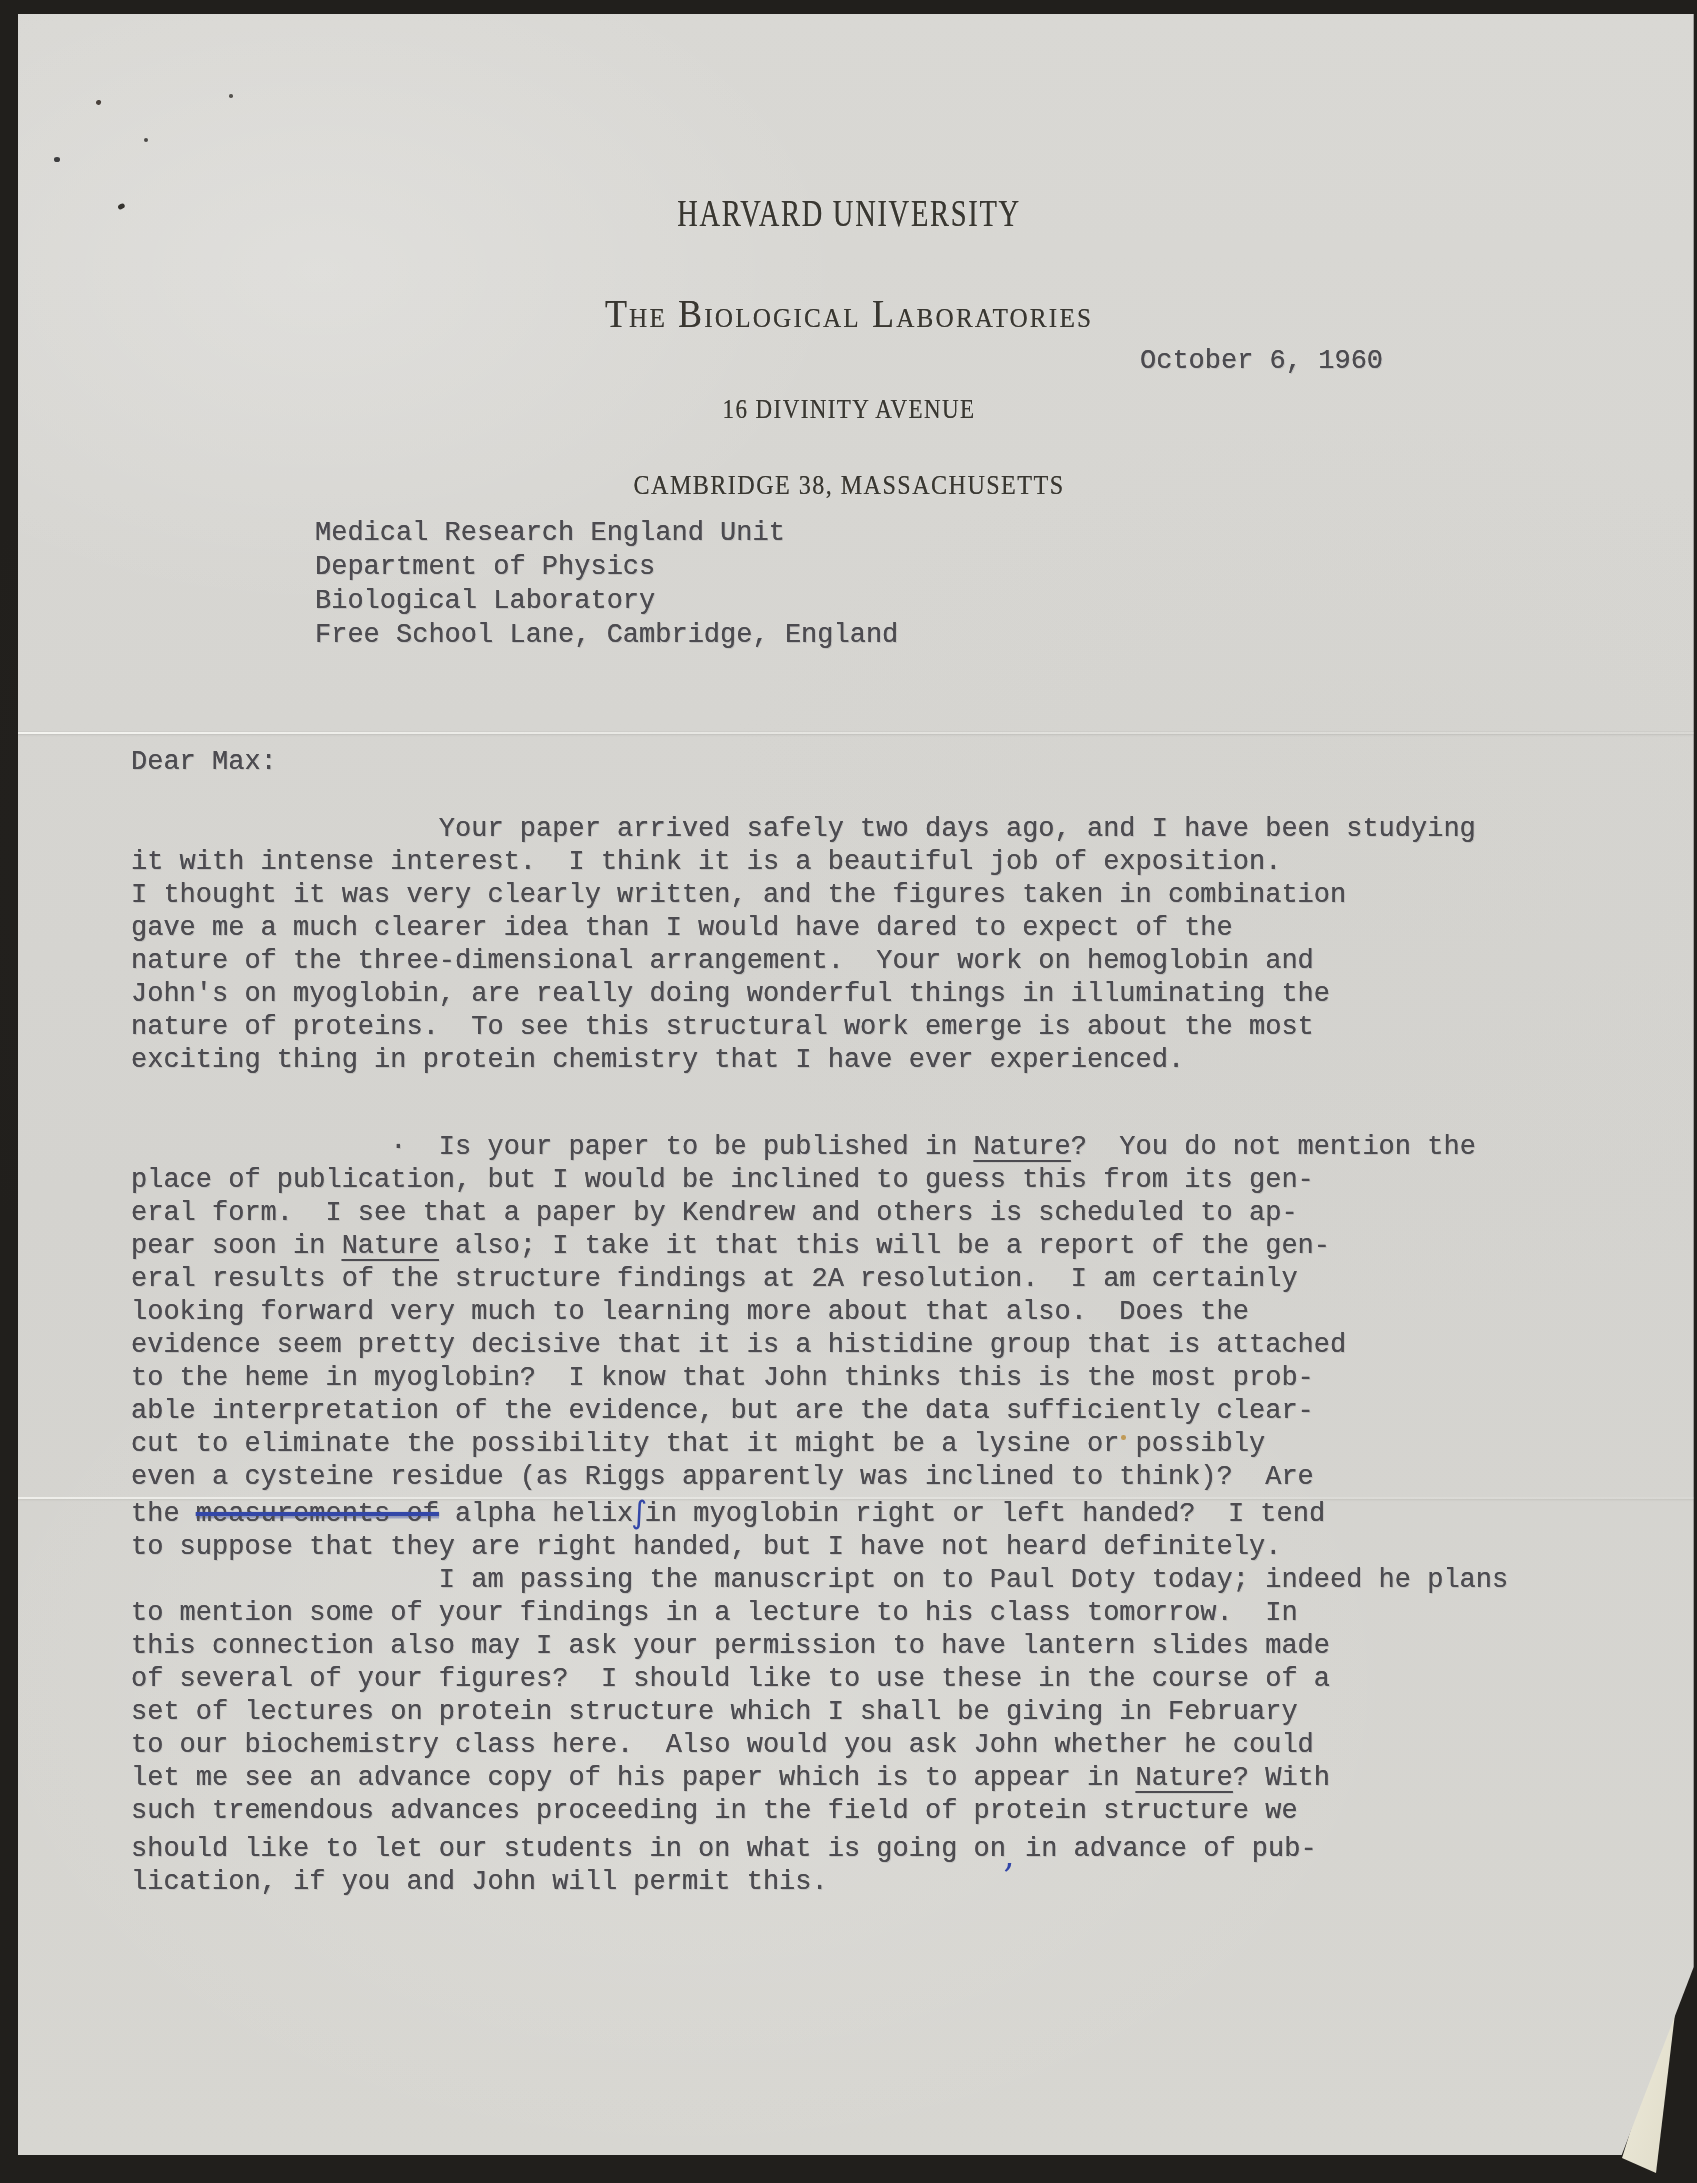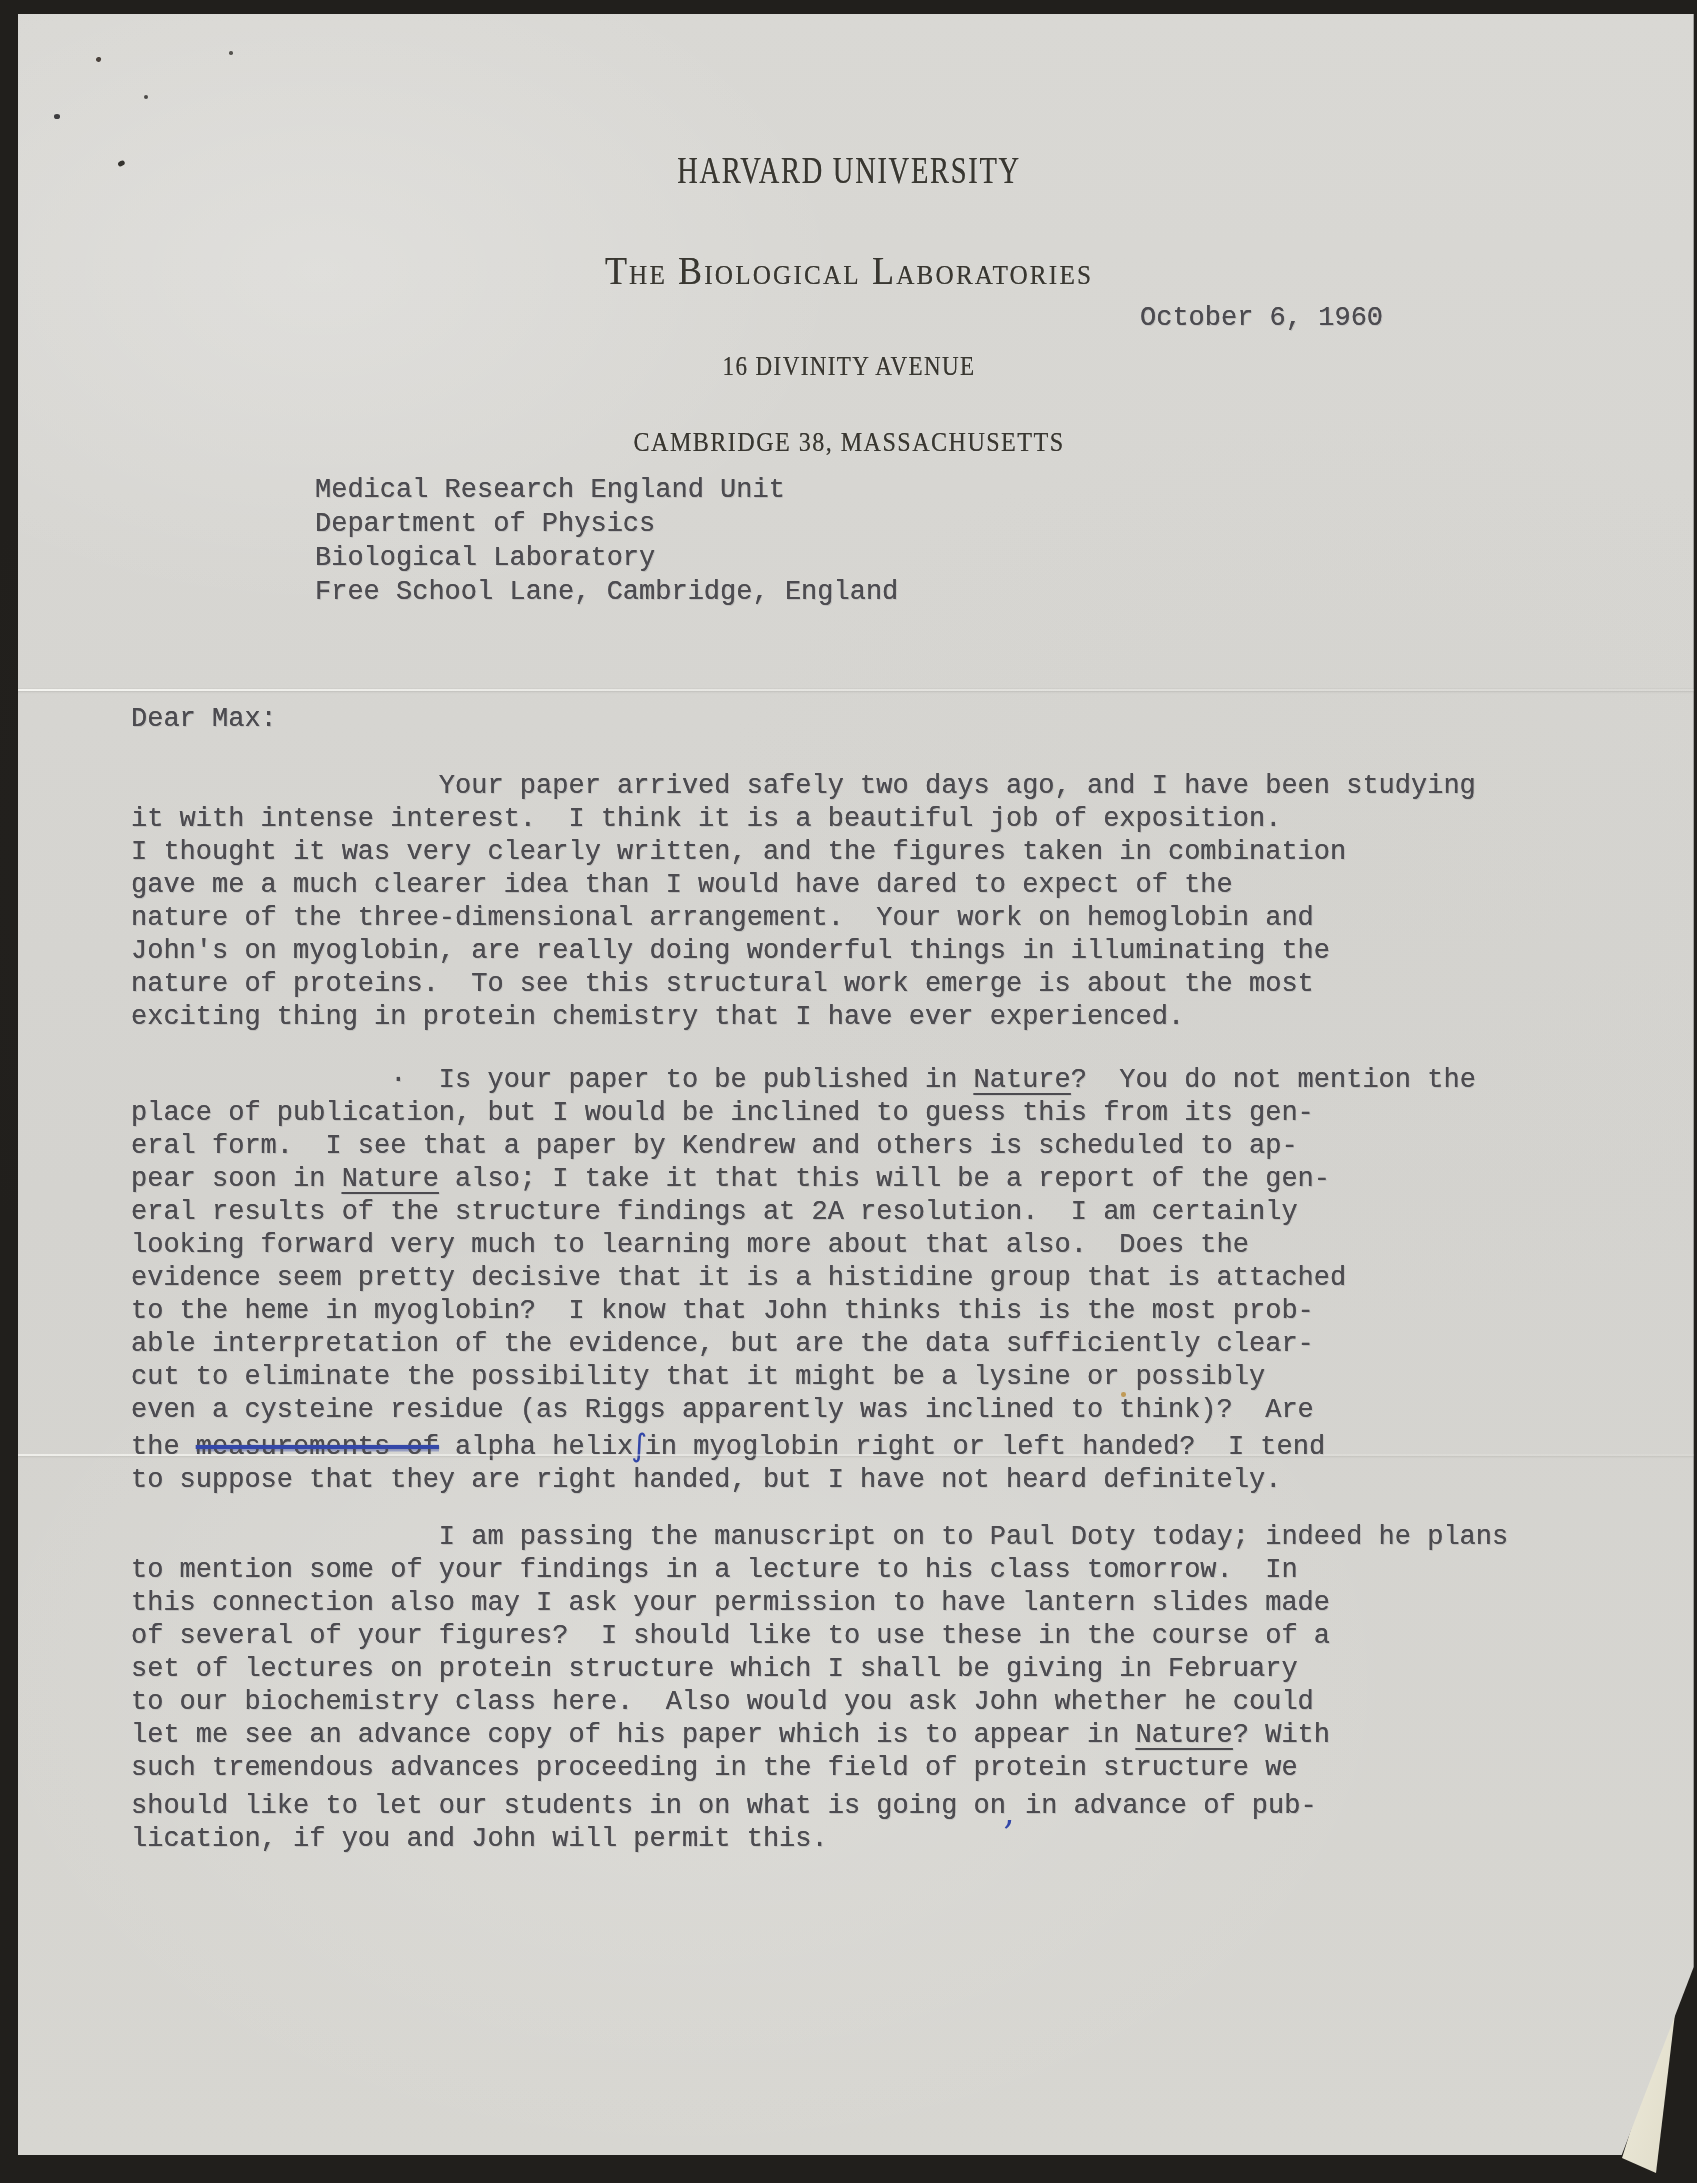--- a/index.html
+++ b/index.html
@@ -20,41 +20,41 @@
   .paper{
     position:absolute;left:17.7px;top:14px;width:1676px;height:2141px;
     clip-path:polygon(0 0,1676px 0,1676px 1953px,1604px 2141px,0 2141px);
     background:
       radial-gradient(825px 530px at 18% 12%, rgba(255,255,255,.20), transparent 65%),
       radial-gradient(943px 648px at 80% 40%, rgba(208,207,202,.30), transparent 70%),
       radial-gradient(1061px 707px at 40% 78%, rgba(255,255,255,.14), transparent 70%),
       linear-gradient(180deg,#d9d8d4,#d4d3cf 55%,#d7d6d1);
     z-index:2;
   }
-  .content{position:absolute;inset:0;z-index:3;}
+  .content{position:absolute;inset:0;z-index:3;margin-top:43px;}
   .lh{
     position:absolute;left:50%;white-space:nowrap;
     font-family:"Liberation Serif","DejaVu Serif",serif;
     color:#393731;letter-spacing:.06em;line-height:1.1;
     text-shadow:0 0 0.6px rgba(57,55,49,.7);
   }
   #lh1{top:151px;font-size:37px;transform:translateX(-50%) scaleX(.77);}
   #lh2{top:249px;font-size:40px;font-variant:small-caps;transform:translateX(-50%) scaleX(.90);}
   #lh3{top:352px;font-size:26.5px;transform:translateX(-50%) scaleX(.87);}
   #lh4{top:428px;font-size:26.5px;transform:translateX(-50%) scaleX(.91);}
   .type{
     position:absolute;font-size:27px;line-height:33px;color:#4c4b50;
     white-space:pre;
     text-shadow:0 0 0.6px rgba(76,75,80,.85), 0.9px 0.6px 0.6px rgba(76,75,80,.16);
   }
   #date-line{left:1140px;top:302px;}
   #recipient{left:315px;top:473px;line-height:34px;}
   #greeting{left:131px;top:703px;}
   #para-0{left:131px;top:770px;}
-  #para-1{left:131px;top:1064px;}
+  #para-1{left:131px;top:1088px;}
   #para-2{left:131px;top:1521px;}
   .seg-u{text-decoration:underline;text-decoration-thickness:2.4px;text-underline-offset:5.9px;}
   .seg-s{
     text-decoration:line-through;text-decoration-color:#3347a8;text-decoration-thickness:4.1px;
     background:linear-gradient(rgba(51,71,168,0) 40%, rgba(51,71,168,.38) 47%, rgba(51,71,168,.38) 62%, rgba(51,71,168,0) 68%);
   }
   .seg-b{color:#3347a8;font-family:"DejaVu Serif",serif;font-size:35px;position:relative;top:10.6px;margin:0 -5.9px 0 -2.4px;text-shadow:none;}
   .seg-i{color:#3347a8;font-family:"DejaVu Sans",sans-serif;font-size:31px;position:relative;top:1.8px;margin:0 -2.4px;text-shadow:none;}
   .crease{position:absolute;height:1.8px;z-index:4;}
   #crease-1{

